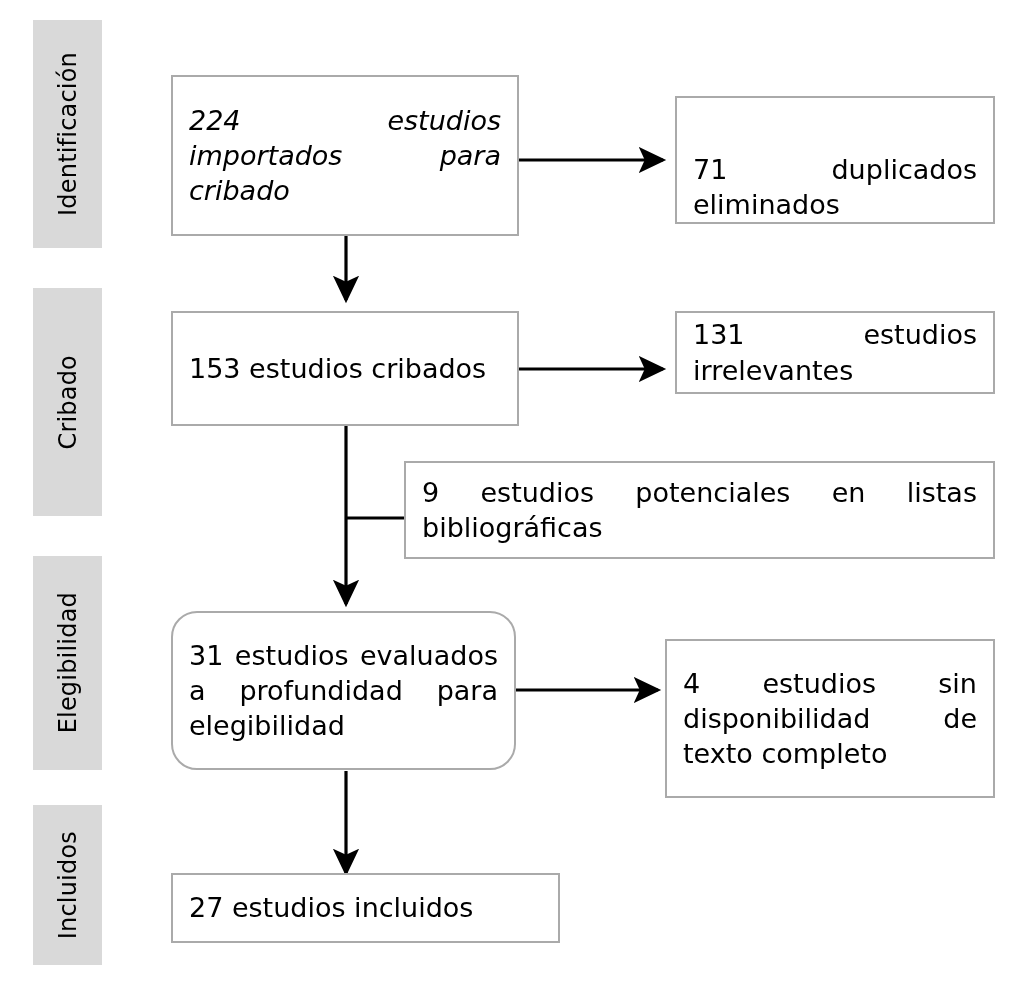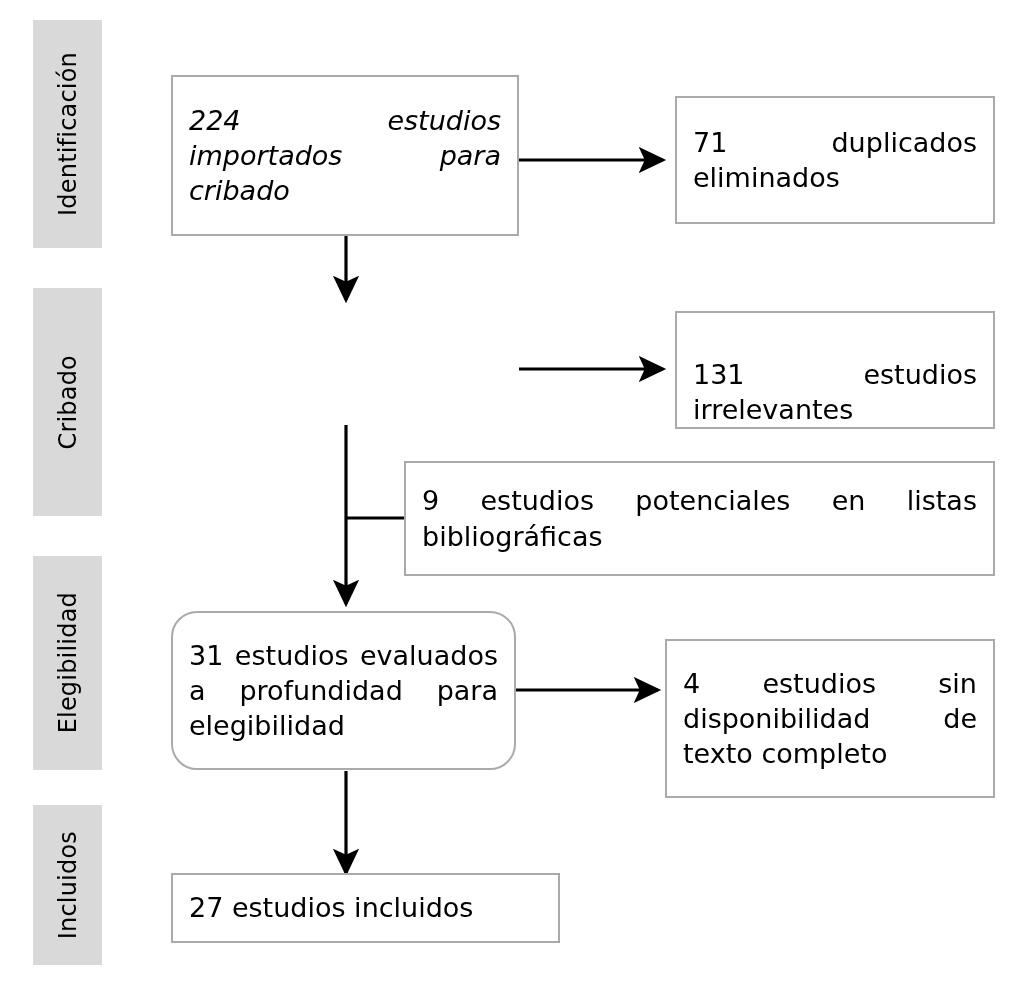--- a/index.html
+++ b/index.html
@@ -119,30 +119,33 @@
 
     <g>
       <line x1="346" y1="771" x2="346" y2="873" stroke="#000000" stroke-width="3.2" marker-end="url(#arrowhead)"></line>
     </g>
   </svg>
 
   <div class="node" style="left:171px; top:75px; width:348px; height:161px;font-style:italic;">
     <div class="node-text">224 estudios importados para cribado</div>
   </div>
 
-  <div class="node" style="left:675px; top:96px; width:320px; height:128px;">
+  <div class="node" style="left:675px; top:96px; width:320px; height:128px;align-items:flex-end;">
     <div class="node-text">71 duplicados eliminados</div>
   </div>
 
+  <div class="node" style="left:171px; top:311px; width:348px; height:115px;">
+    <div class="node-text">153 estudios cribados</div>
+  </div>
 
-  <div class="node" style="left:675px; top:311px; width:320px; height:118px;align-items:flex-end;">
+  <div class="node" style="left:675px; top:311px; width:320px; height:83px;">
     <div class="node-text">131 estudios irrelevantes</div>
   </div>
 
-  <div class="node" style="left:404px; top:461px; width:591px; height:115px;">
+  <div class="node" style="left:404px; top:461px; width:591px; height:98px;">
     <div class="node-text">9 estudios potenciales en listas bibliográficas</div>
   </div>
 
   <div class="node" style="left:171px; top:611px; width:345px; height:159px;border-radius:26px;">
     <div class="node-text">31 estudios evaluados a profundidad para elegibilidad</div>
   </div>
 
   <div class="node" style="left:665px; top:611px; width:330px; height:159px;margin-top:28px;">
     <div class="node-text">4 estudios sin disponibilidad de texto completo</div>
   </div>

